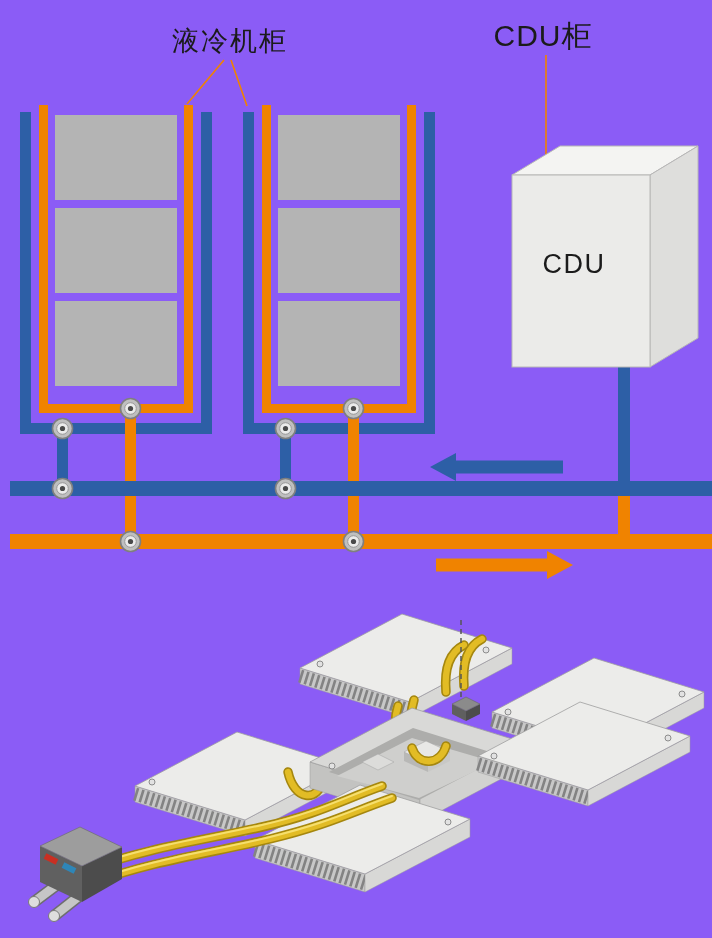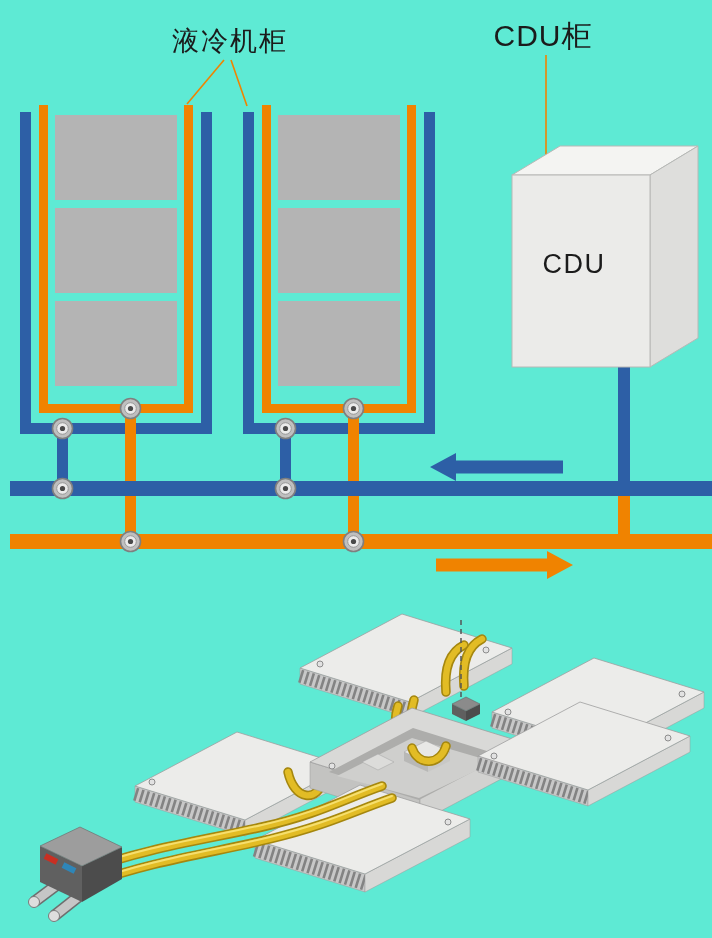--- a/index.html
+++ b/index.html
@@ -1,16 +1,16 @@
 <!DOCTYPE html>
 <html><head>
 <meta charset="utf-8">
 <style>
   html,body{margin:0;padding:0;background:#fff}
-  .canvas{position:relative;width:712px;height:938px;background:#5eead4;overflow:hidden;
+  .canvas{position:relative;width:712px;height:938px;background:#8b5cf6;overflow:hidden;
           font-family:"Liberation Sans",sans-serif}
   svg{display:block}
   .c-blue{fill:#2d5fa6}
   .c-orange{fill:#f08300}
   .s-orange{stroke:#f08300;stroke-width:1.6;fill:none}
   .block{fill:#b4b4b4}
   .lbl{fill:#1b1b1b}
   .mod-top{fill:#ececea;stroke:#9e9e9e;stroke-width:.8}
   .mod-right{fill:#d8d8d6;stroke:#9a9a9a;stroke-width:.5}
   .fin-base{fill:#c8c8c8;stroke:#9a9a9a;stroke-width:.5}

